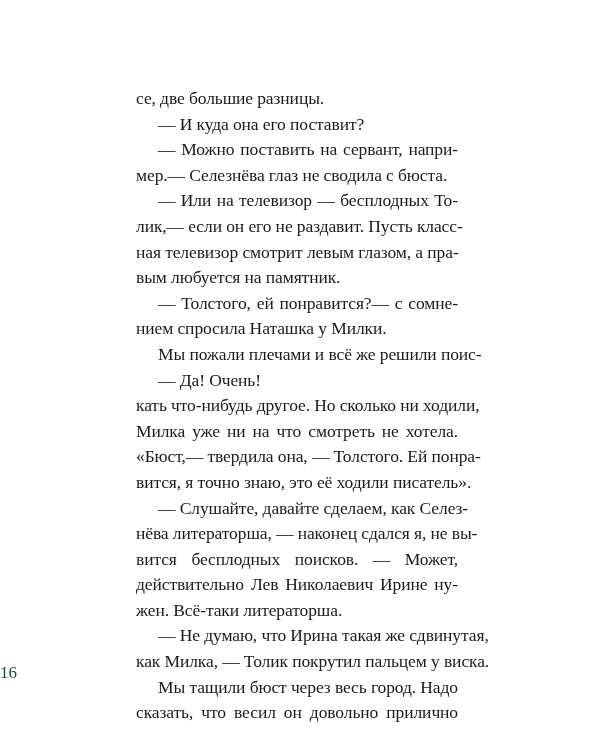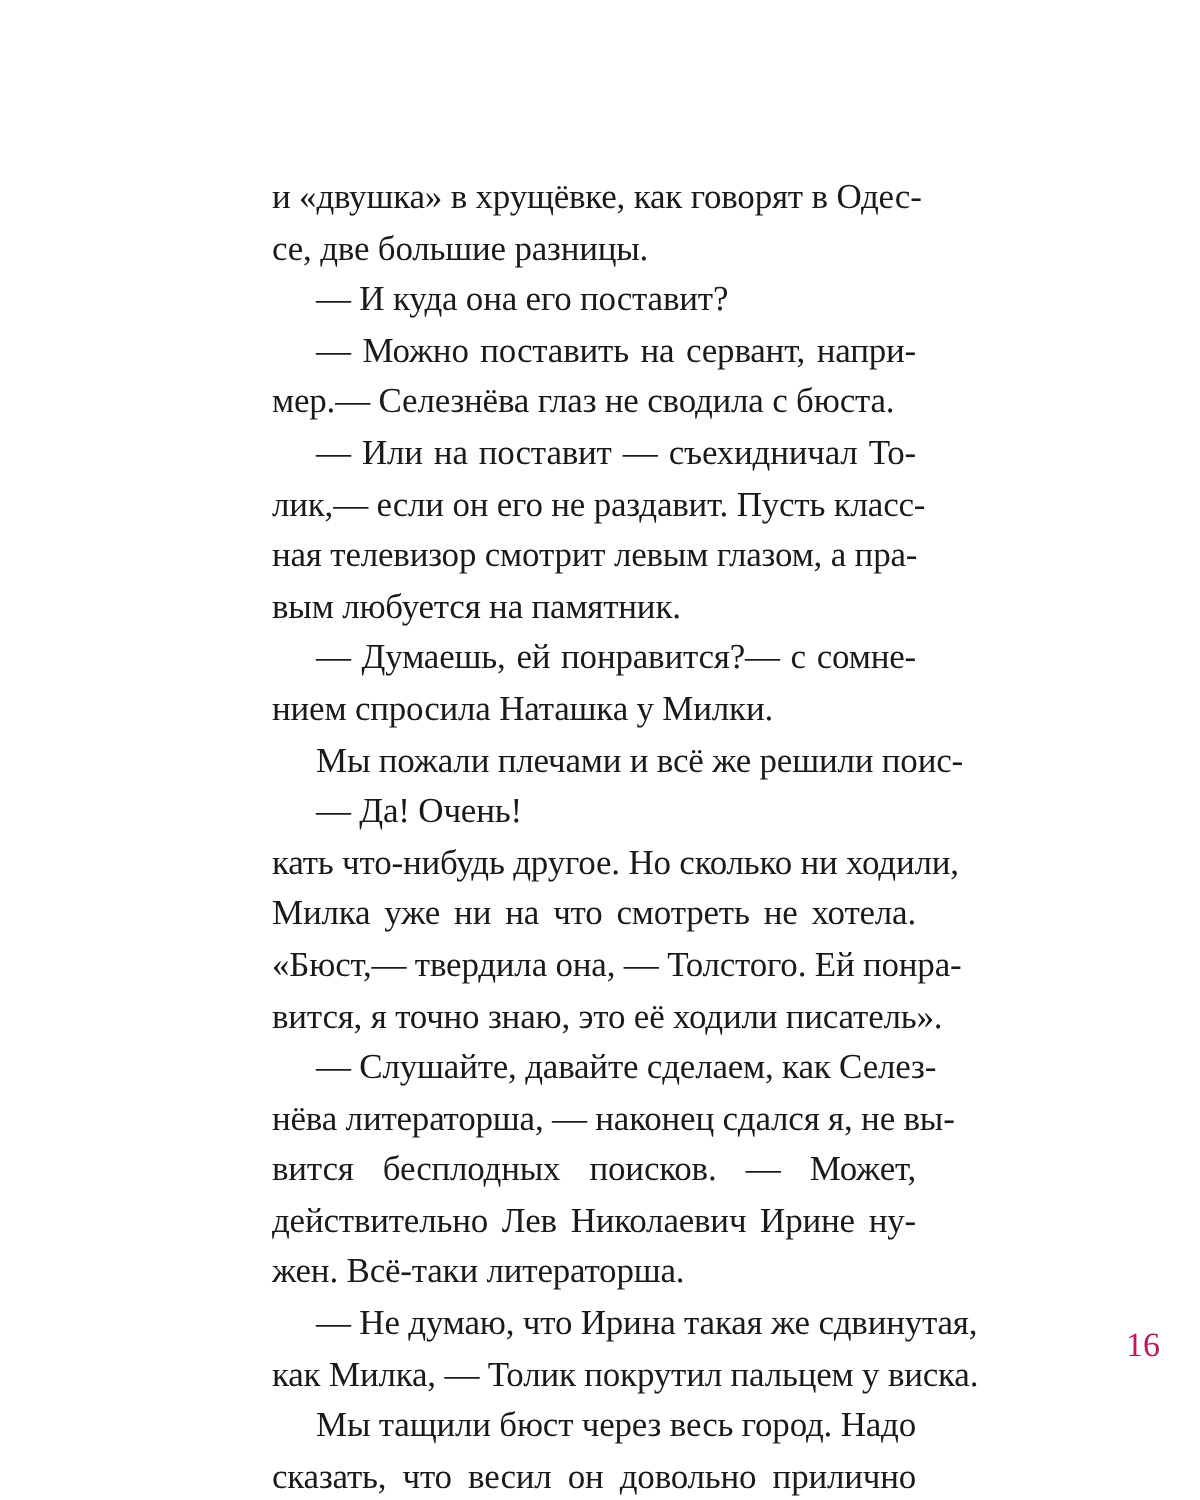--- a/index.html
+++ b/index.html
@@ -12,39 +12,38 @@
     height: 25.6px;
     color: #1a1a1a;
     white-space: nowrap;
     text-align: justify;
     text-align-last: justify;
     letter-spacing: -0.1px;
   }
   .line.indent { padding-left: 22px; }
   .line.last { text-align-last: left; font-family: Liberation Serif, serif; }
   .pagenum {
-    position:absolute; left:0; width:580px; top:663px; text-align:right;
+    position:absolute; left:0; width:580px; top:663px; text-align:left;
     font-family: "Liberation Serif", "DejaVu Serif", serif;
-    font-size: 17px; color:#be185d;
+    font-size: 17px; color:#14532d;
   }
 </style>
 </head>
 <body>
 
 <div class="page" id="page">
-    <div class="line">и «двушка» в хрущёвке, как говорят в Одес-</div>
     <div class="line last">се, две большие разницы.</div>
     <div class="line indent last">— И куда она его поставит?</div>
     <div class="line indent">— Можно поставить на сервант, напри-</div>
     <div class="line last">мер.— Селезнёва глаз не сводила с бюста.</div>
-    <div class="line indent">— Или на поставит — съехидничал То-</div>
+    <div class="line indent">— Или на телевизор — бесплодных То-</div>
     <div class="line">лик,— если он его не раздавит. Пусть класс-</div>
     <div class="line">ная телевизор смотрит левым глазом, а пра-</div>
     <div class="line last">вым любуется на памятник.</div>
-    <div class="line indent">— Думаешь, ей понравится?— с сомне-</div>
+    <div class="line indent">— Толстого, ей понравится?— с сомне-</div>
     <div class="line last">нием спросила Наташка у Милки.</div>
     <div class="line indent">Мы пожали плечами и всё же решили поис-</div>
     <div class="line indent last">— Да! Очень!</div>
     <div class="line">кать что-нибудь другое. Но сколько ни ходили,</div>
     <div class="line">Милка уже ни на что смотреть не хотела.</div>
     <div class="line">«Бюст,— твердила она, — Толстого. Ей понра-</div>
     <div class="line">вится, я точно знаю, это её ходили писатель».</div>
     <div class="line indent">— Слушайте, давайте сделаем, как Селез-</div>
     <div class="line">нёва литераторша, — наконец сдался я, не вы-</div>
     <div class="line">вится бесплодных поисков. — Может,</div>

